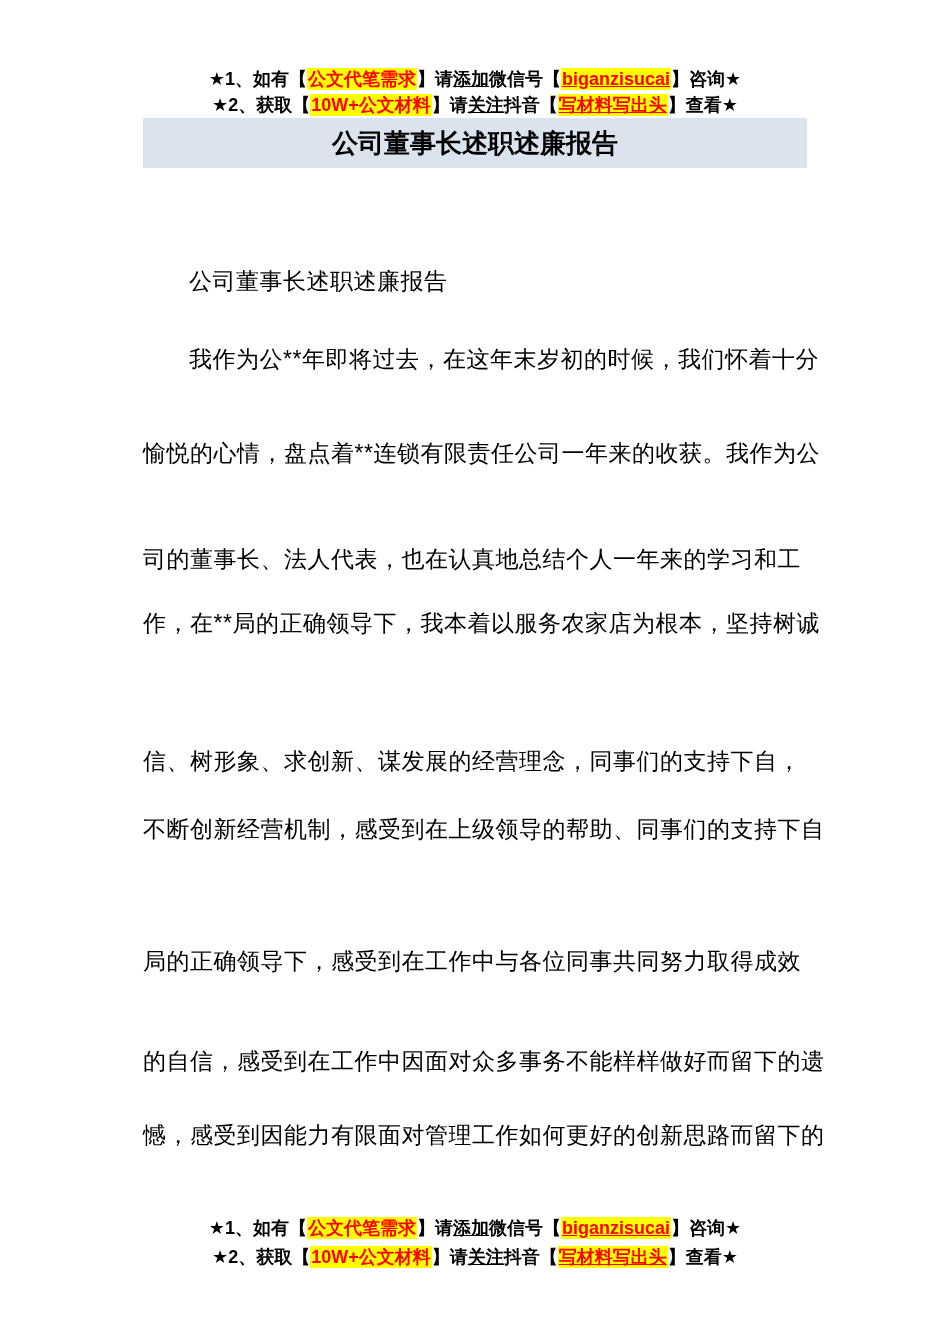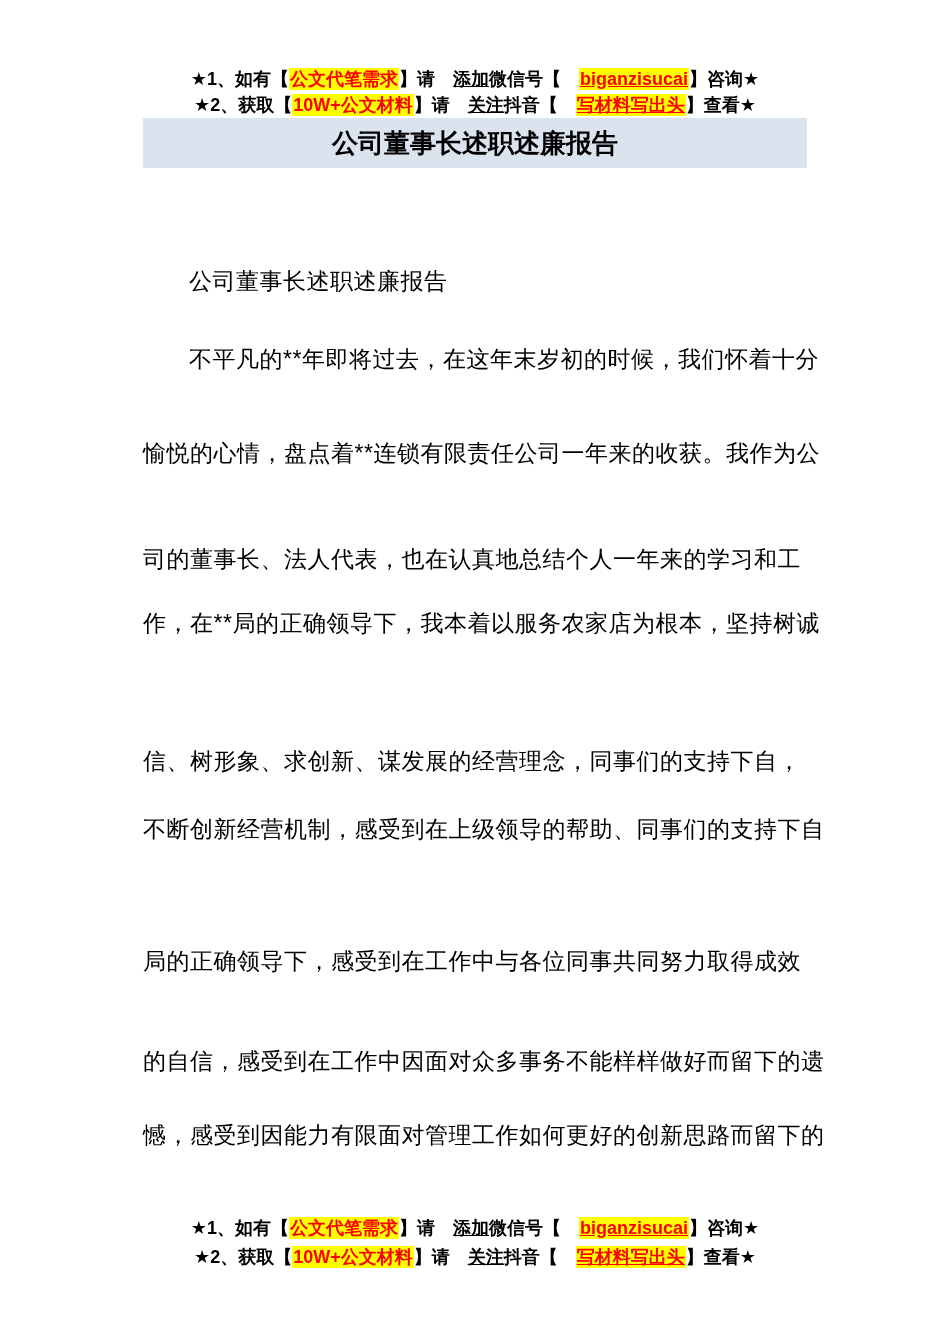--- a/index.html
+++ b/index.html
@@ -24,21 +24,21 @@
     font-weight: 700;
     color: #000000;
   }
   .banner-top { top: 66px; line-height: 26px; }
   .banner-bottom { top: 1214px; line-height: 29px; }
   .banner .hl {
     background: #ffff00;
     color: #ff0000;
     padding: 1px 1px;
   }
-  .banner .ul { text-decoration: underline; margin-left: 18px; }
+  .banner .ul { text-decoration: underline; }
 
   
   .title-bar {
     position: absolute;
     left: 143px; top: 118px;
     width: 664px; height: 50px;
     background: #dbe3ef;
     text-align: center;
   }
   .title-bar .title-text {
@@ -83,21 +83,21 @@
     <div class="banner-line">
       <span>★2、获取【</span><span class="hl">10W+公文材料</span><span>】请</span><span class="ul">关注</span><span>抖音【</span><span class="hl ul">写材料写出头</span><span>】查看★</span>
     </div>
   </div>
 
   <div class="title-bar">
     <div class="title-text">公司董事长述职述廉报告</div>
   </div>
 
   <div class="body-line ln1 indent">公司董事长述职述廉报告</div>
-  <div class="body-line ln2 indent">不平凡的**年即将过去，在这年末岁初的时候，我们怀着十分</div>
+  <div class="body-line ln2 indent">我作为公**年即将过去，在这年末岁初的时候，我们怀着十分</div>
   <div class="body-line ln3">愉悦的心情，盘点着**连锁有限责任公司一年来的收获。我作为公</div>
   <div class="body-line ln4">司的董事长、法人代表，也在认真地总结个人一年来的学习和工</div>
   <div class="body-line ln5">作，在**局的正确领导下，我本着以服务农家店为根本，坚持树诚</div>
   <div class="body-line ln6">信、树形象、求创新、谋发展的经营理念，同事们的支持下自，</div>
   <div class="body-line ln7">不断创新经营机制，感受到在上级领导的帮助、同事们的支持下自</div>
   <div class="body-line ln8">局的正确领导下，感受到在工作中与各位同事共同努力取得成效</div>
   <div class="body-line ln9">的自信，感受到在工作中因面对众多事务不能样样做好而留下的遗</div>
   <div class="body-line ln10">憾，感受到因能力有限面对管理工作如何更好的创新思路而留下的</div>
 
   <div class="banner banner-bottom">

